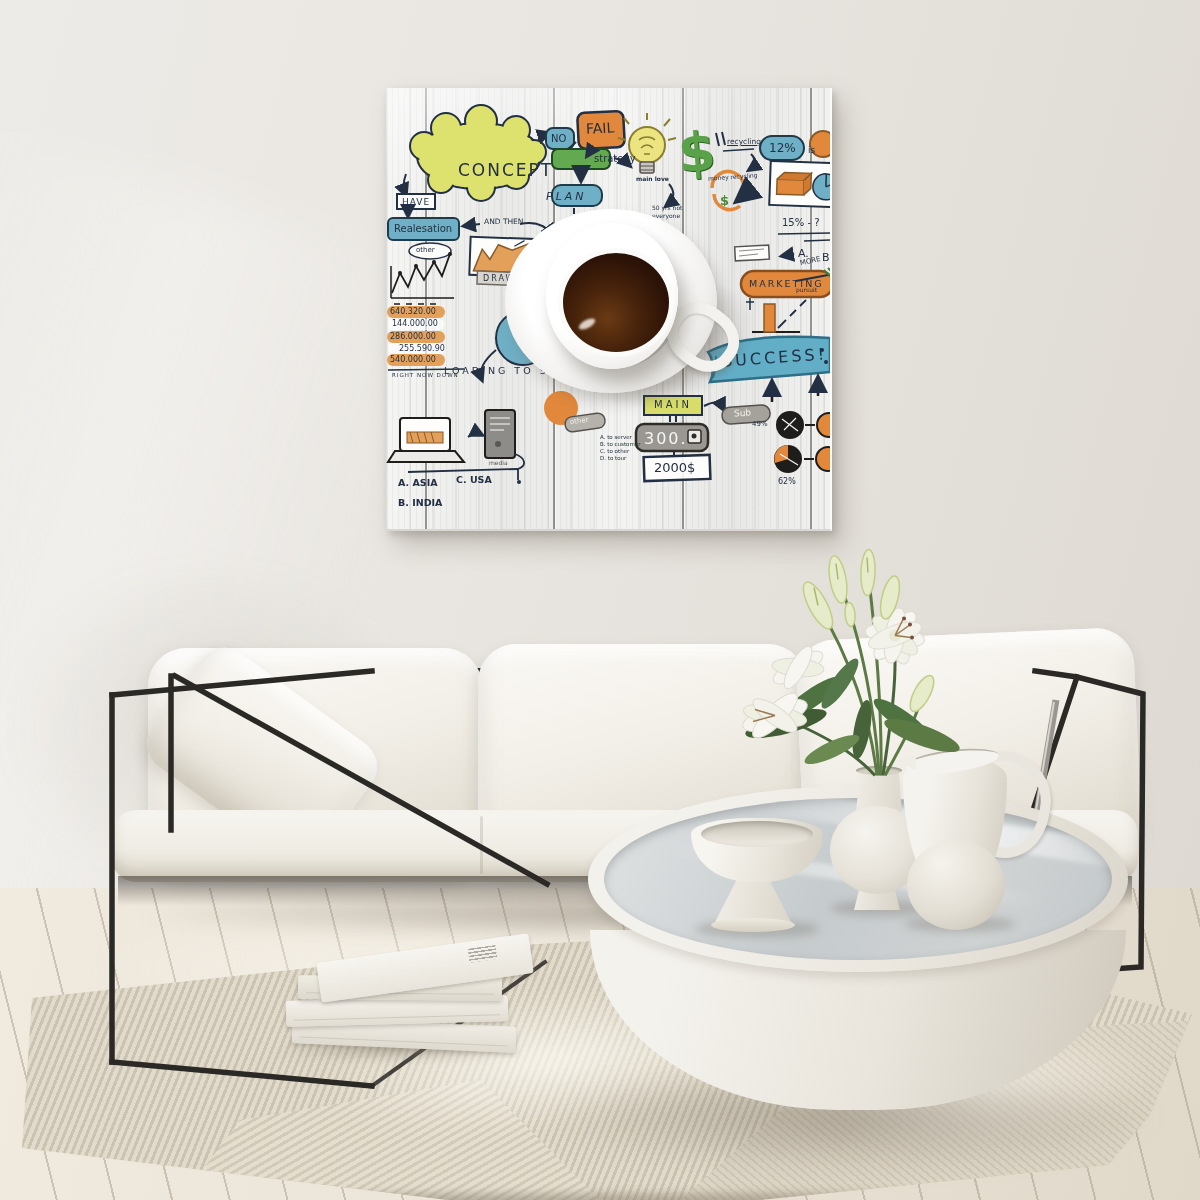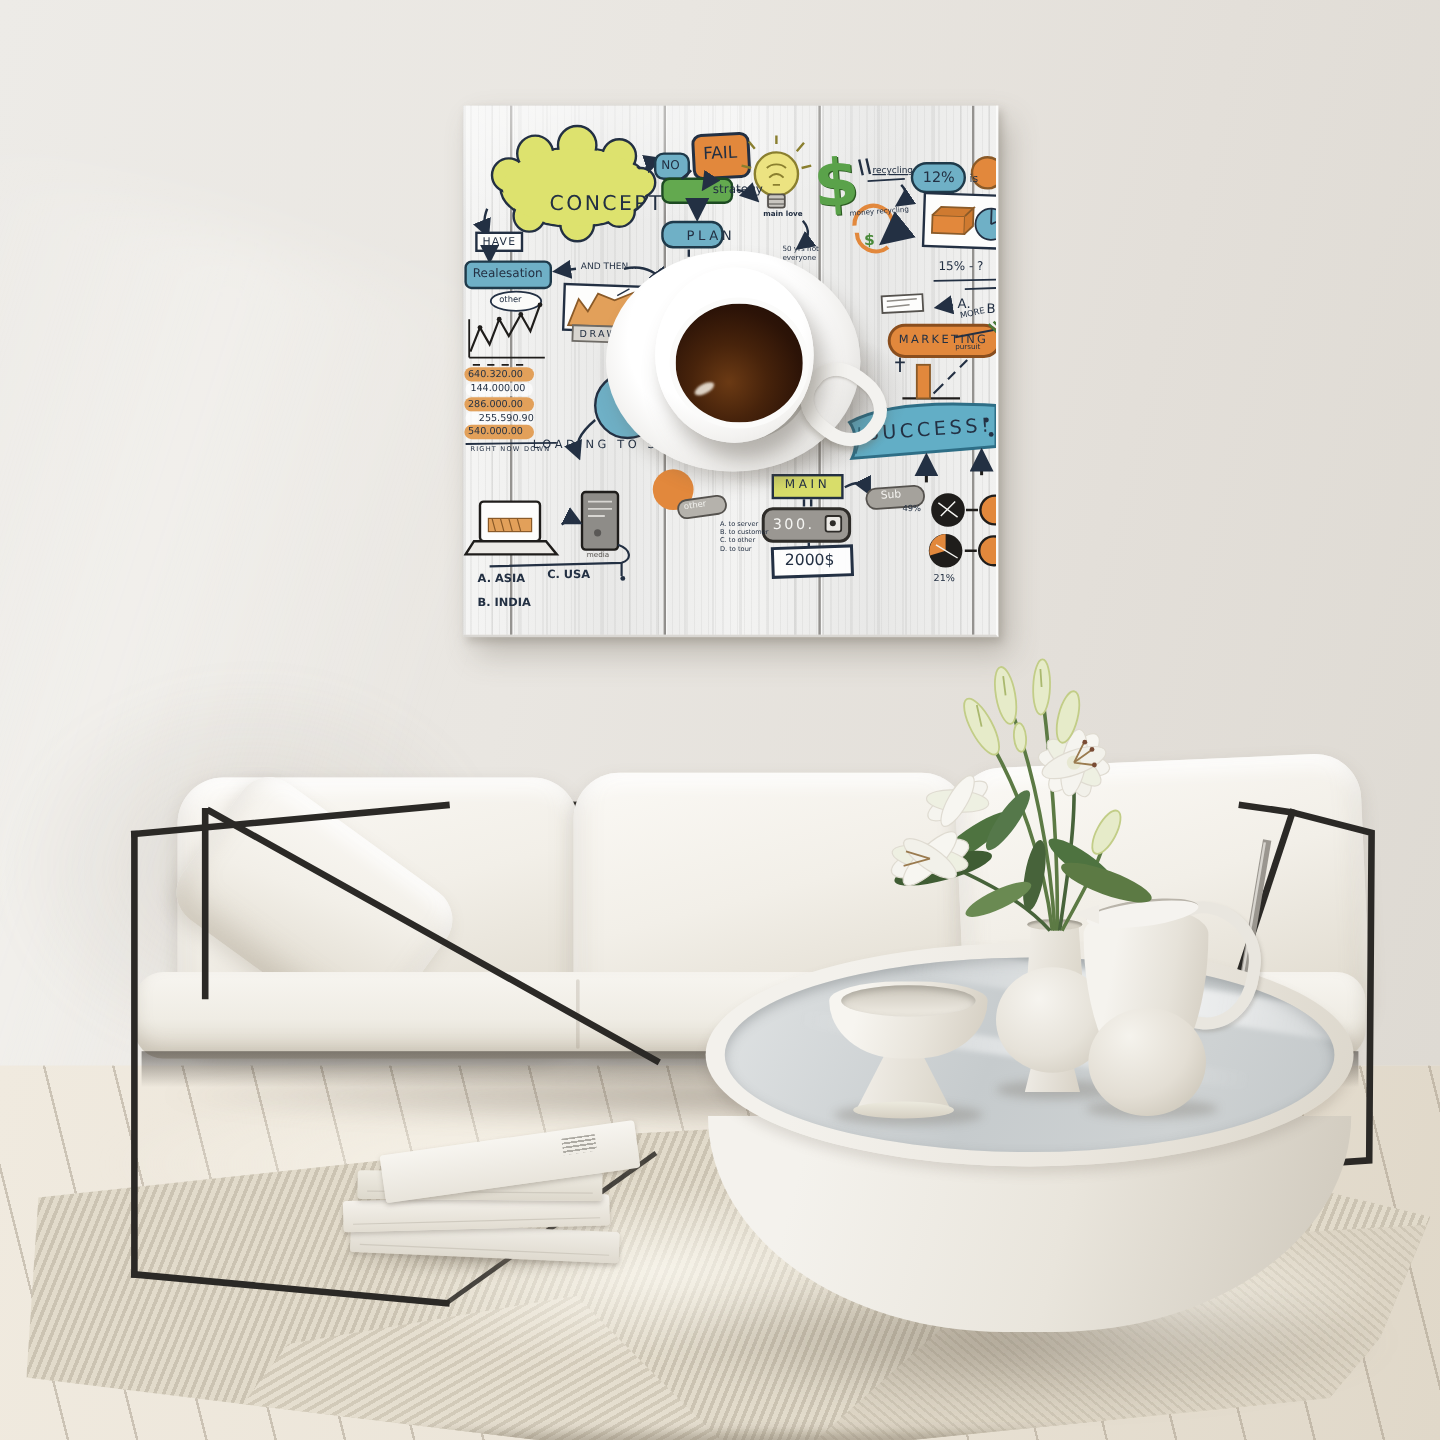--- a/index.html
+++ b/index.html
@@ -344,49 +344,49 @@
     <span class="t" style="left:4px;top:268px;font-size:8px;">540.000.00</span>
     <span class="t" style="left:6px;top:285px;font-size:5.5px;letter-spacing:1px;">RIGHT NOW DOWN</span>
     <span class="t" style="left:58px;top:278px;font-size:9.5px;letter-spacing:3px;">LOADING TO SERVER</span>
     <span class="t" style="left:103px;top:372px;font-size:6px;color:#55524e;">media</span>
     <span class="t" style="left:12px;top:390px;font-size:9.5px;font-weight:bold;">A. ASIA</span>
     <span class="t" style="left:70px;top:387px;font-size:9.5px;font-weight:bold;">C. USA</span>
     <span class="t" style="left:12px;top:410px;font-size:9.5px;font-weight:bold;">B. INDIA</span>
     <span class="t" style="left:165px;top:46px;font-size:10px;">NO</span>
     <span class="t" style="left:200px;top:33px;font-size:14px;transform:rotate(-3deg);">FAIL</span>
     <span class="t" style="left:172px;top:66px;font-size:10px;margin-left:36px;">strategy</span>
-    <span class="t" style="left:186px;top:103px;font-size:11px;letter-spacing:3px;">PLAN</span>
+    <span class="t" style="left:160px;top:103px;font-size:11px;letter-spacing:3px;font-style:italic;">PLAN</span>
     <span class="t" style="left:250px;top:88px;font-size:6px;font-weight:bold;">main love</span>
     <span class="t" style="left:266px;top:116px;font-size:6px;width:34px;white-space:normal;line-height:1.3;">50 yrs not everyone</span>
     <span class="t" style="left:292px;top:38px;font-size:54px;font-weight:bold;color:#5aa24a;text-shadow:1px 1px 0 #2c5a22;transform:rotate(-4deg);">$</span>
     <span class="t" style="left:341px;top:50px;font-size:7.5px;text-decoration:underline;">recycling</span>
     <span class="t" style="left:322px;top:86px;font-size:6px;transform:rotate(-4deg);">money recycling</span>
     <span class="t" style="left:334px;top:106px;font-size:13px;font-weight:bold;color:#4a8a3a;">$</span>
     <span class="t" style="left:383px;top:54px;font-size:12px;">12%</span>
     <span class="t" style="left:422px;top:58px;font-size:9px;">is</span>
     <span class="t" style="left:396px;top:130px;font-size:10px;">15% - ?</span>
     <span class="t" style="left:412px;top:160px;font-size:11px;">A.</span>
     <span class="t" style="left:436px;top:164px;font-size:11px;">B.</span>
     <span class="t" style="left:363px;top:191px;font-size:9.5px;letter-spacing:2px;">MARKETING</span>
     <span class="t" style="left:414px;top:170px;font-size:7px;transform:rotate(-12deg);">MORE</span>
     <span class="t" style="left:410px;top:199px;font-size:6px;">pursuit</span>
     <span class="t" style="left:336px;top:262px;font-size:16px;letter-spacing:3px;transform:rotate(-4deg);">SUCCESS!</span>
     <span class="t" style="left:268px;top:312px;font-size:10px;letter-spacing:3px;">MAIN</span>
-    <span class="t" style="left:258px;top:343px;font-size:12px;letter-spacing:2px;color:#f5f5f2;">300.</span>
+    <span class="t" style="left:258px;top:343px;font-size:16px;letter-spacing:2px;color:#f5f5f2;">300.</span>
     <span class="t" style="left:348px;top:321px;font-size:9px;color:#f2f1ee;transform:rotate(-4deg);">Sub</span>
     <span class="t" style="left:184px;top:330px;font-size:7px;color:#f2f1ee;transform:rotate(-8deg);">other</span>
     <span class="t" style="left:268px;top:373px;font-size:13px;">2000$</span>
     <div class="t" style="left:214px;top:346px;font-size:5.5px;line-height:1.25;">
       <span style="display:block">A. to server</span>
       <span style="display:block">B. to customer</span>
       <span style="display:block">C. to other</span>
       <span style="display:block">D. to tour</span>
     </div>
     <span class="t" style="left:366px;top:333px;font-size:7px;">49%</span>
-    <span class="t" style="left:392px;top:390px;font-size:8px;">21%</span>
+    <span class="t" style="left:392px;top:390px;font-size:8px;">62%</span>
 
     <div class="abs cup-shadow"></div>
     <div class="abs saucer"></div>
     <div class="abs saucer-ring"></div>
     <div class="abs cup-handle"></div>
     <div class="abs cup"></div>
     <div class="abs coffee"></div>
     <div class="abs coffee-glint"></div>
   </div>
 

